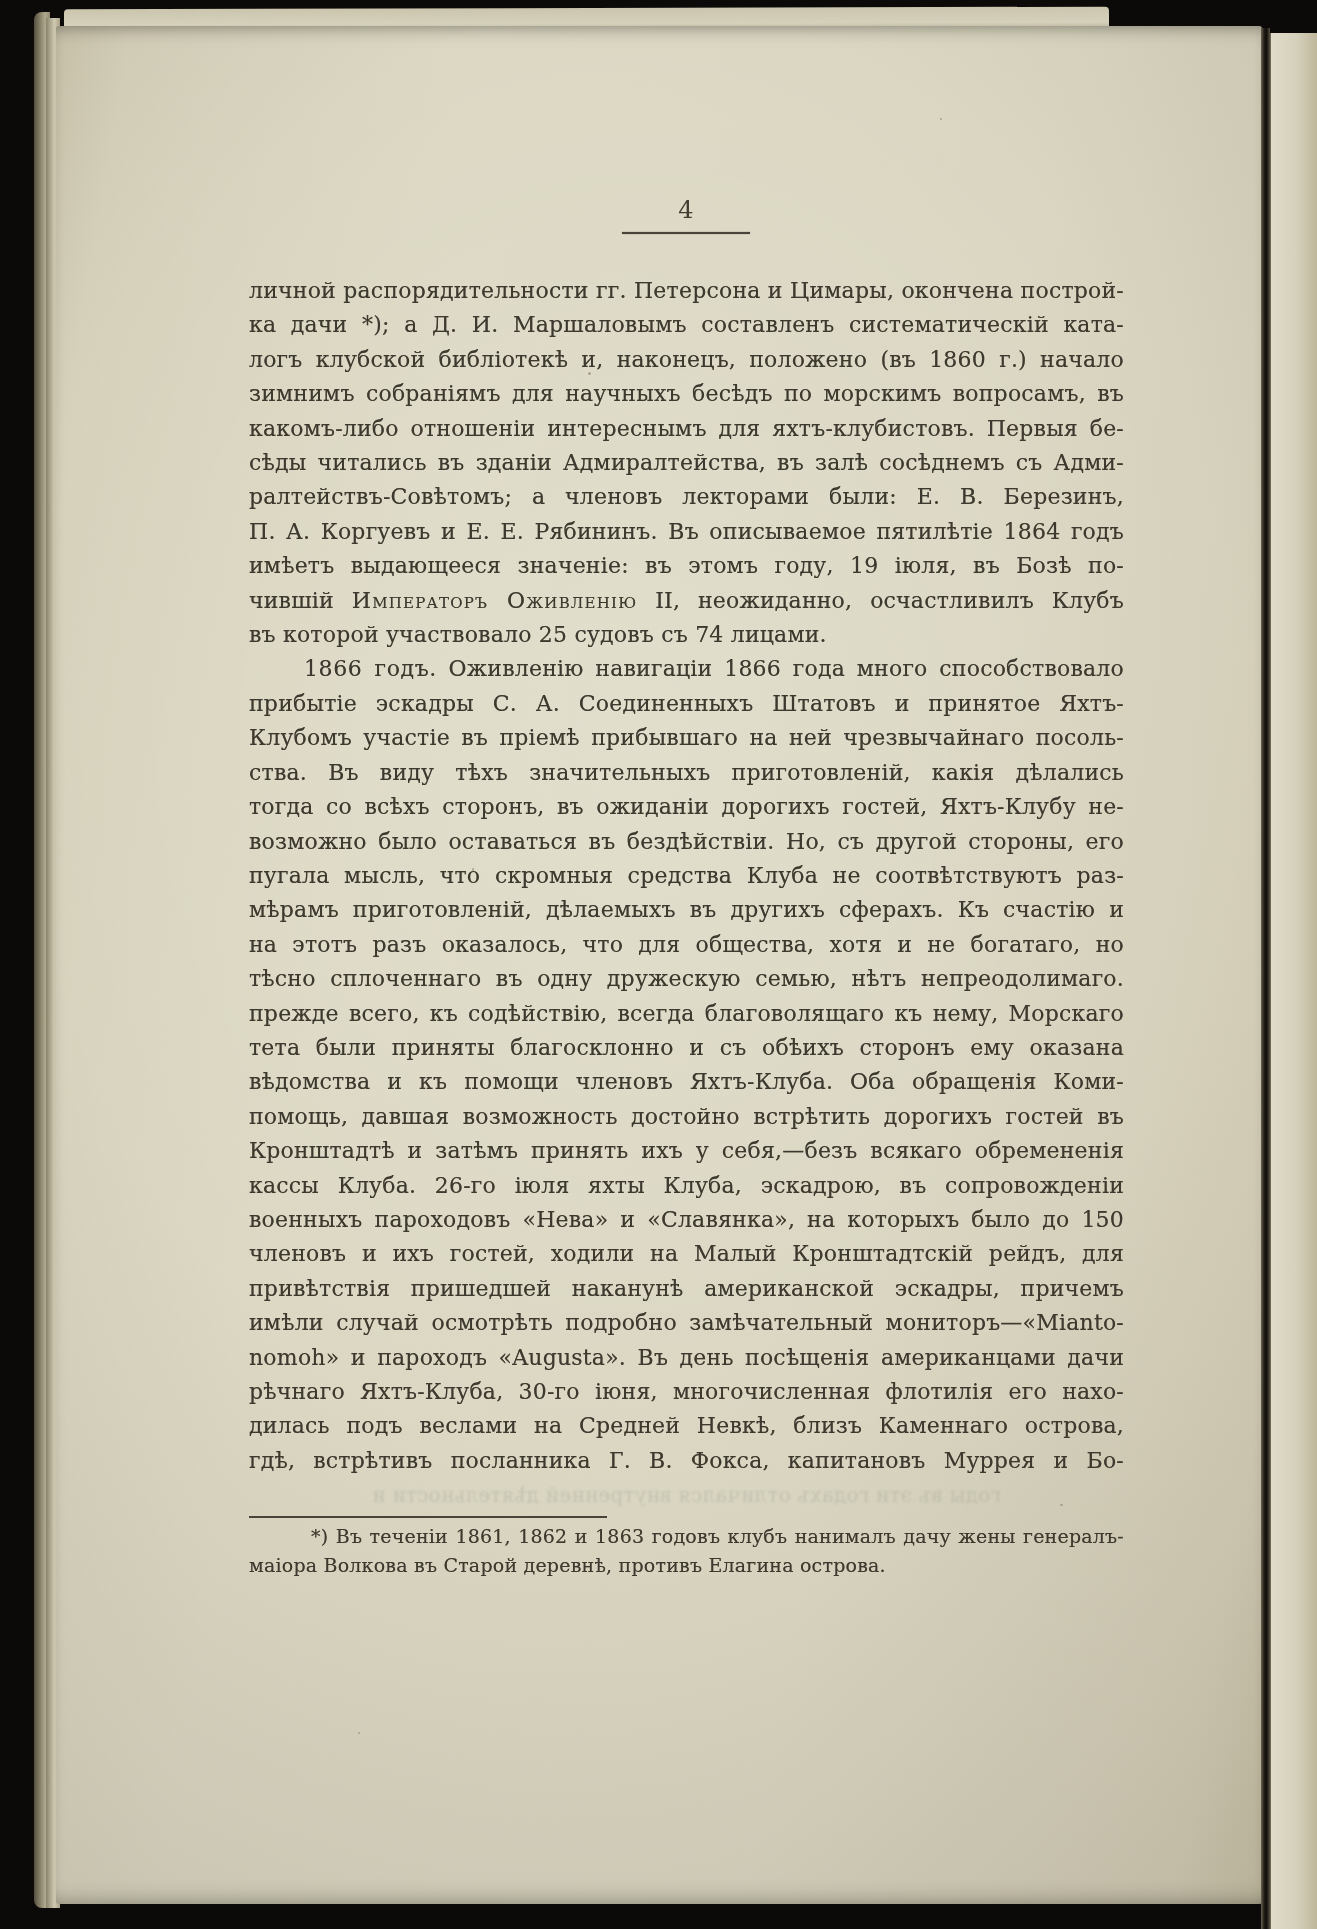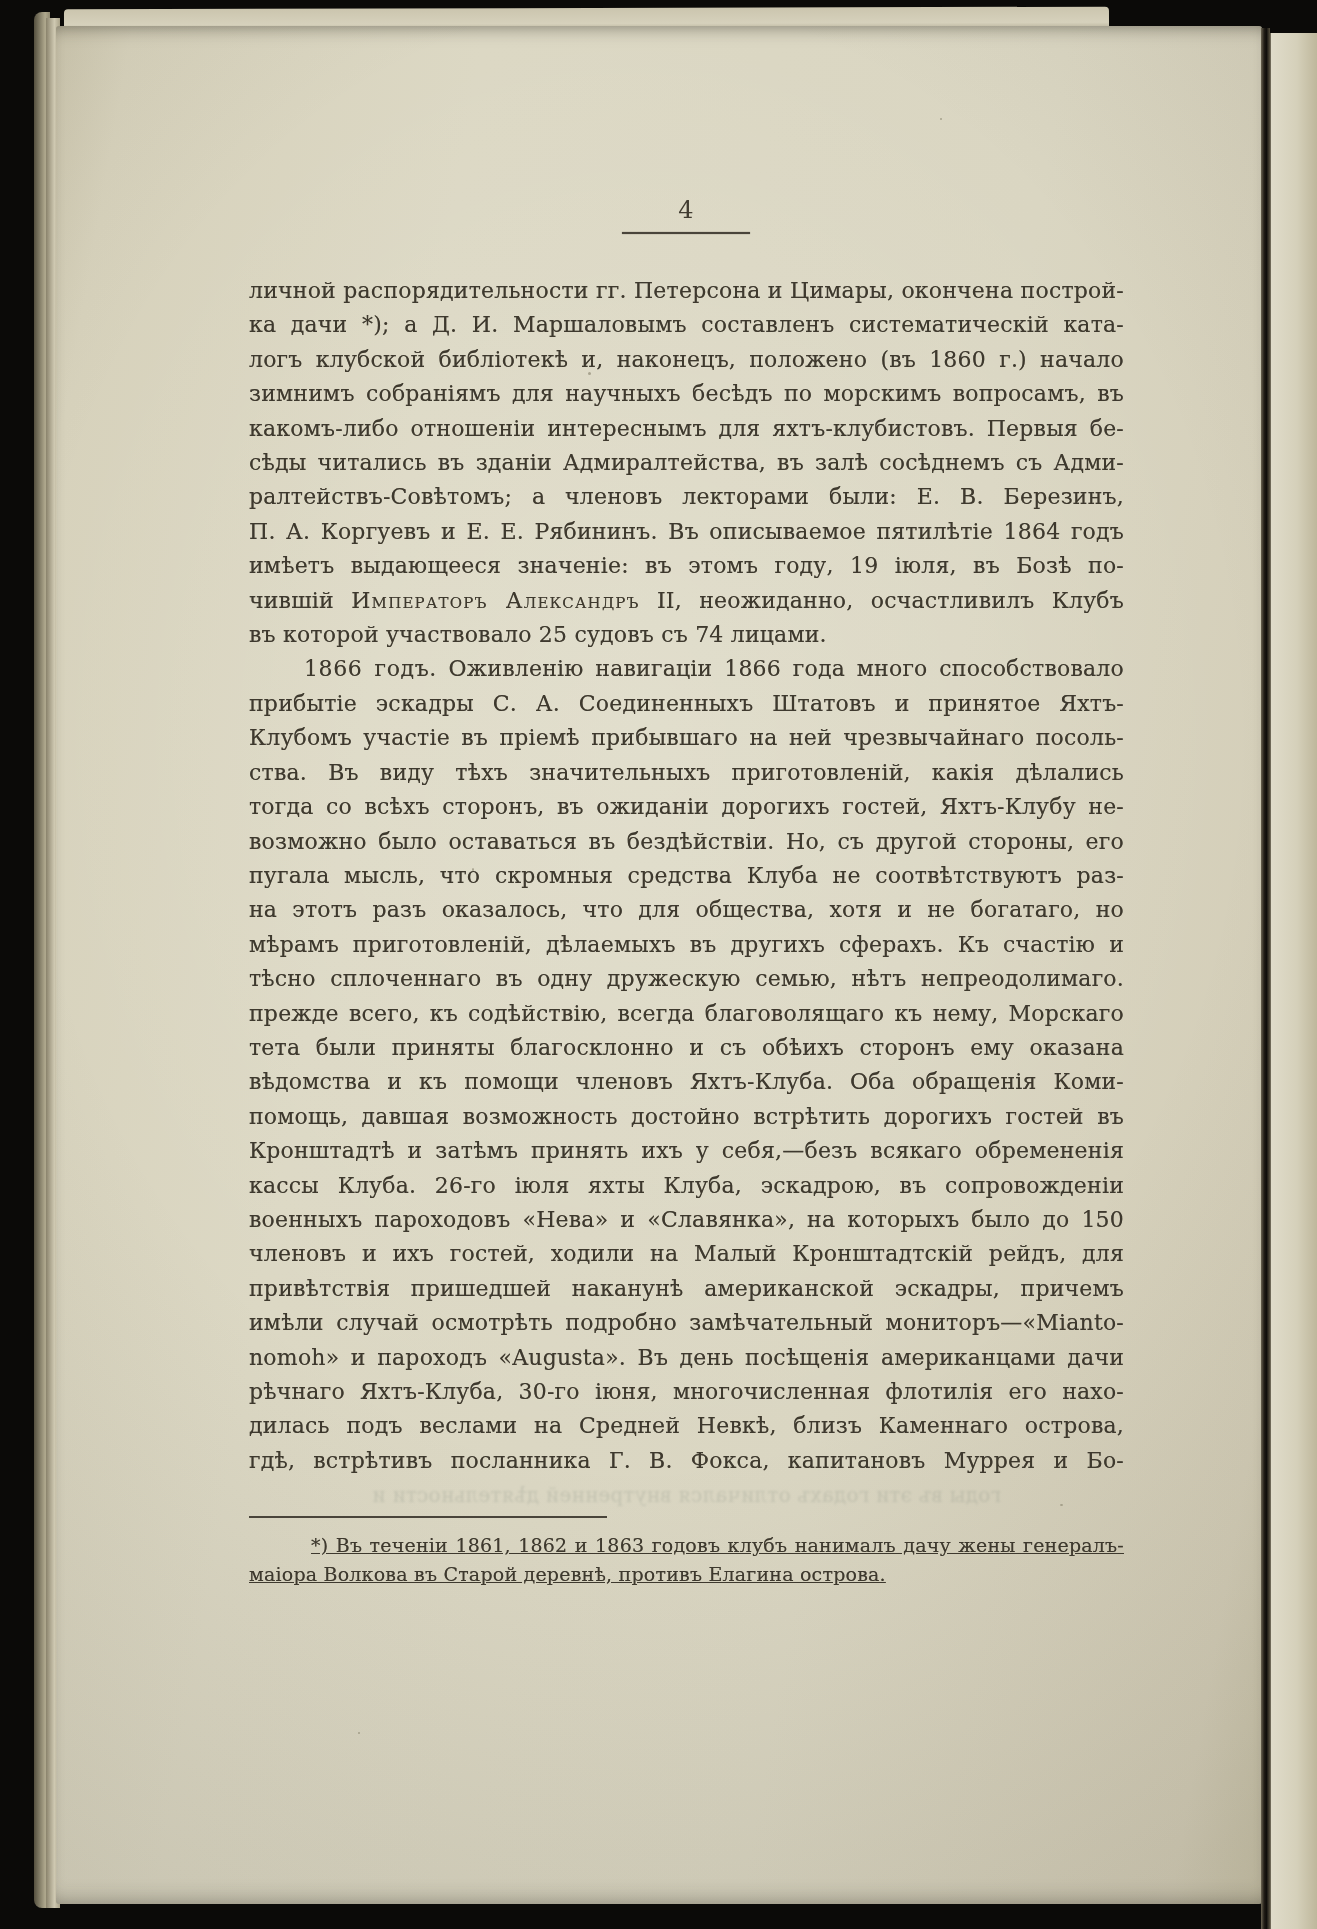--- a/index.html
+++ b/index.html
@@ -78,21 +78,21 @@
     opacity:.20;
     color:#6e7a70;
     font-size:20px;line-height:26px;
     text-align:center;text-shadow:none;
     overflow:hidden;
   }
   
   .fn-rule{
     width:358px;height:2px;background:#49443a;margin-top:8px;
   }
-  .footnote{margin-top:13px;text-decoration:underline;}
+  .footnote{margin-top:4px;}
   .footnote .tline{font-size:19px;line-height:29px;}
   .footnote .tline.indent{text-indent:62px;}
   
   .speck{position:absolute;border-radius:50%;background:#8b8570;opacity:.65;}
 </style>
 </head>
 <body>
 
 <div class="scan">
   <div class="leaf-top"></div>
@@ -107,33 +107,33 @@
       <div>
           <div class="tline">личной распорядительности гг. Петерсона и Цимары, окончена построй-</div>
           <div class="tline">ка дачи *); а Д. И. Маршаловымъ составленъ систематическій ката-</div>
           <div class="tline">логъ клубской библіотекѣ и, наконецъ, положено (въ 1860 г.) начало</div>
           <div class="tline">зимнимъ собраніямъ для научныхъ бесѣдъ по морскимъ вопросамъ, въ</div>
           <div class="tline">какомъ-либо отношеніи интереснымъ для яхтъ-клубистовъ. Первыя бе-</div>
           <div class="tline">сѣды читались въ зданіи Адмиралтейства, въ залѣ сосѣднемъ съ Адми-</div>
           <div class="tline">ралтействъ-Совѣтомъ; а членовъ лекторами были: Е. В. Березинъ,</div>
           <div class="tline">П. А. Коргуевъ и Е. Е. Рябининъ. Въ описываемое пятилѣтіе 1864 годъ</div>
           <div class="tline">имѣетъ выдающееся значеніе: въ этомъ году, 19 іюля, въ Бозѣ по-</div>
-          <div class="tline"><span class="seg-p">чившій </span><span class="seg-sc">Императоръ Александръ</span><span class="seg-p"> II, неожиданно, осчастливилъ Клубъ</span></div>
+          <div class="tline"><span class="seg-p">чившій </span><span class="seg-sc">Императоръ Оживленію</span><span class="seg-p"> II, неожиданно, осчастливилъ Клубъ</span></div>
           <div class="tline last">въ которой участвовало 25 судовъ съ 74 лицами.</div>
         </div>
       <div>
           <div class="tline indent"><span class="seg-b">1866 годъ.</span><span class="seg-p"> Оживленію навигаціи 1866 года много способствовало</span></div>
           <div class="tline">прибытіе эскадры С. А. Соединенныхъ Штатовъ и принятое Яхтъ-</div>
           <div class="tline">Клубомъ участіе въ пріемѣ прибывшаго на ней чрезвычайнаго посоль-</div>
           <div class="tline">ства. Въ виду тѣхъ значительныхъ приготовленій, какія дѣлались</div>
           <div class="tline">тогда со всѣхъ сторонъ, въ ожиданіи дорогихъ гостей, Яхтъ-Клубу не-</div>
           <div class="tline">возможно было оставаться въ бездѣйствіи. Но, съ другой стороны, его</div>
           <div class="tline">пугала мысль, что скромныя средства Клуба не соотвѣтствуютъ раз-</div>
+          <div class="tline">мѣрамъ приготовленій, дѣлаемыхъ въ другихъ сферахъ. Къ счастію и</div>
           <div class="tline">на этотъ разъ оказалось, что для общества, хотя и не богатаго, но</div>
-          <div class="tline">мѣрамъ приготовленій, дѣлаемыхъ въ другихъ сферахъ. Къ счастію и</div>
           <div class="tline">тѣсно сплоченнаго въ одну дружескую семью, нѣтъ непреодолимаго.</div>
           <div class="tline">прежде всего, къ содѣйствію, всегда благоволящаго къ нему, Морскаго</div>
           <div class="tline">тета были приняты благосклонно и съ обѣихъ сторонъ ему оказана</div>
           <div class="tline">вѣдомства и къ помощи членовъ Яхтъ-Клуба. Оба обращенія Коми-</div>
           <div class="tline">помощь, давшая возможность достойно встрѣтить дорогихъ гостей въ</div>
           <div class="tline">Кронштадтѣ и затѣмъ принять ихъ у себя,—безъ всякаго обремененія</div>
           <div class="tline">кассы Клуба. 26-го іюля яхты Клуба, эскадрою, въ сопровожденіи</div>
           <div class="tline">военныхъ пароходовъ «Нева» и «Славянка», на которыхъ было до 150</div>
           <div class="tline">членовъ и ихъ гостей, ходили на Малый Кронштадтскій рейдъ, для</div>
           <div class="tline">привѣтствія пришедшей наканунѣ американской эскадры, причемъ</div>

